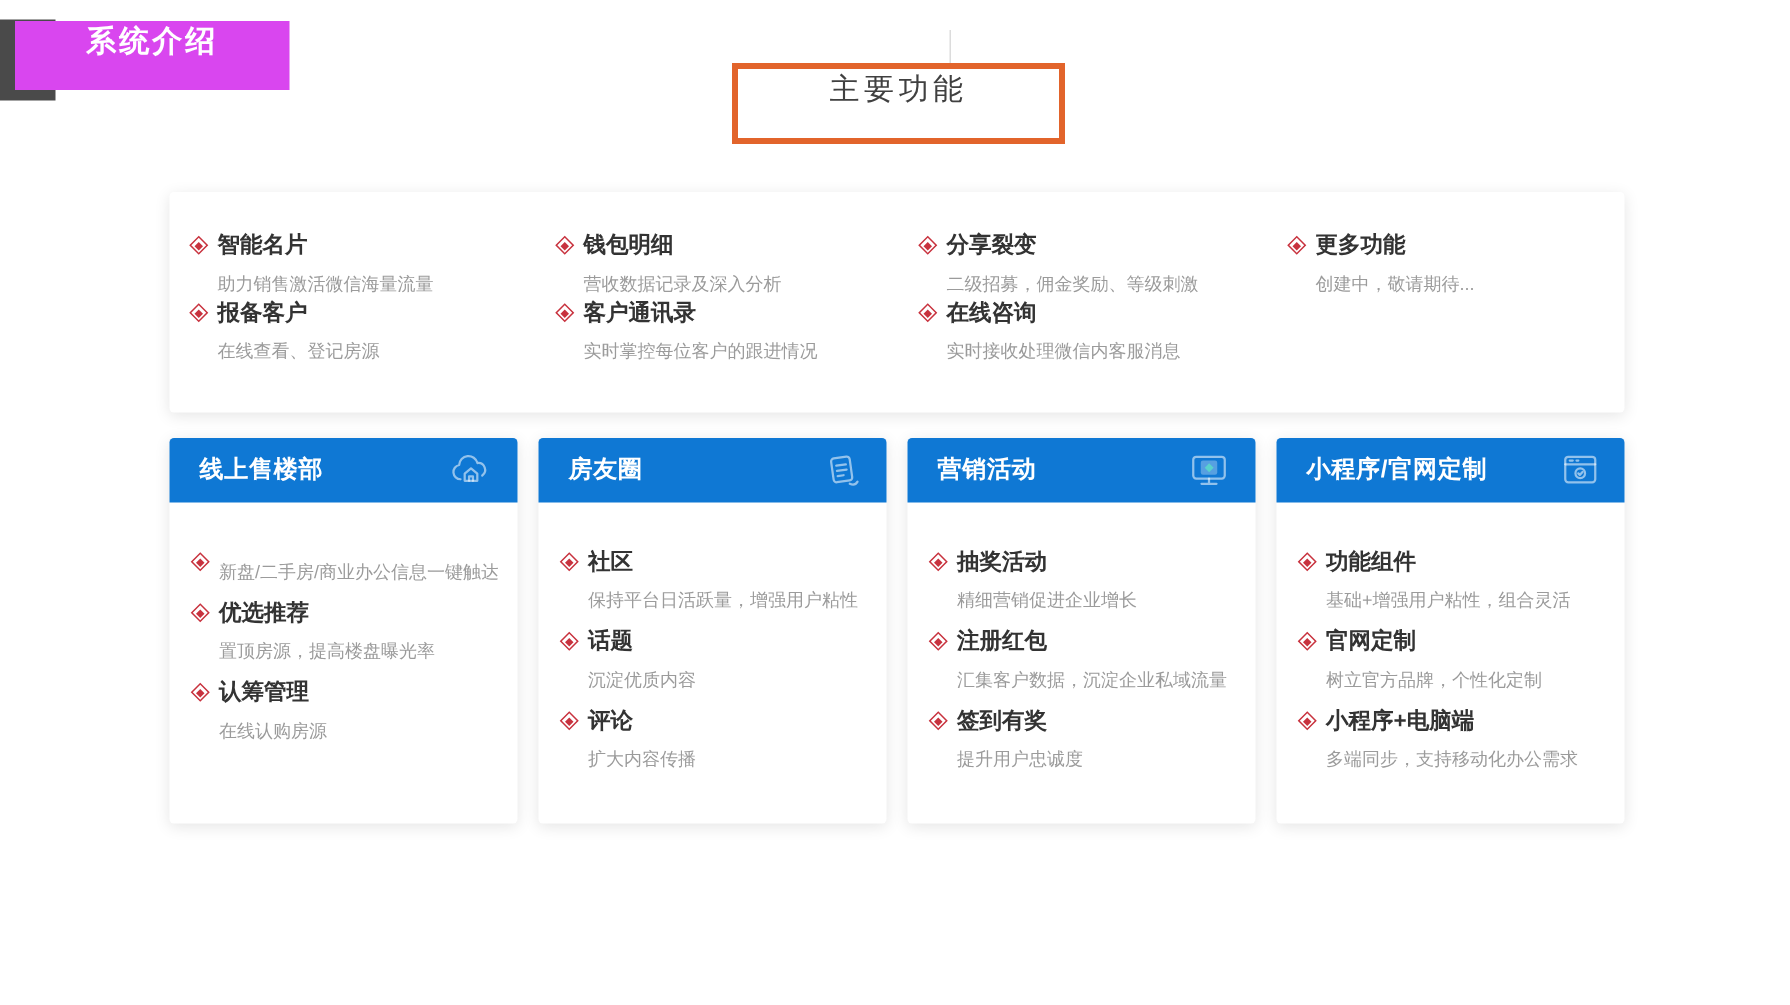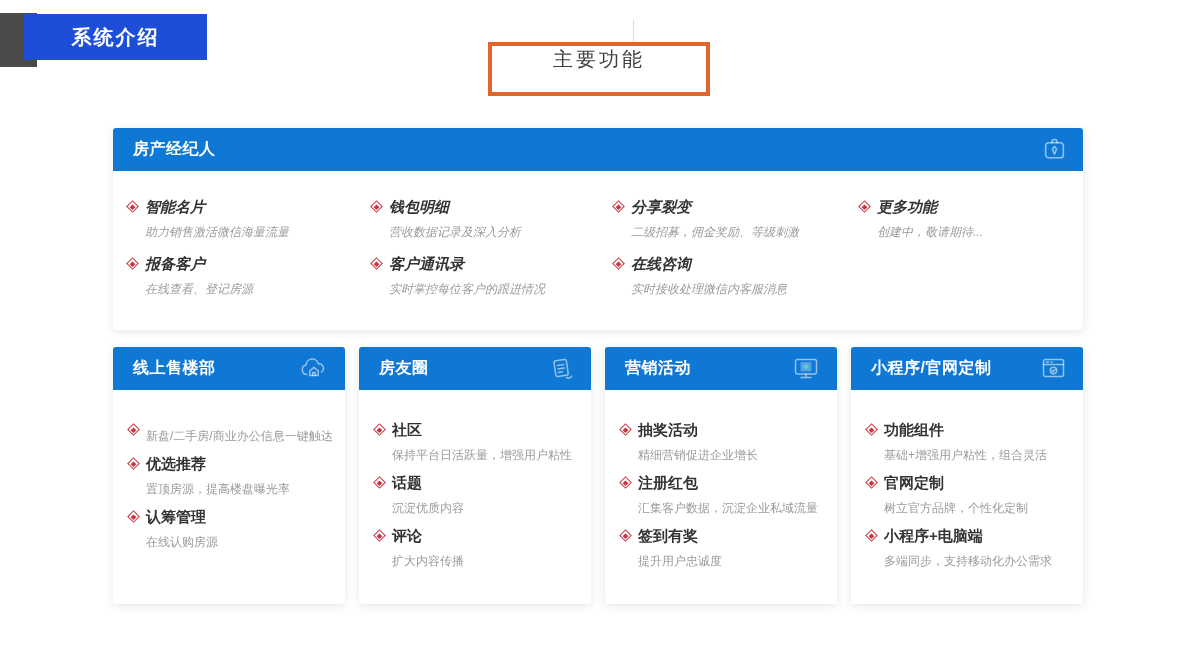--- a/index.html
+++ b/index.html
@@ -5,23 +5,23 @@
   html,body{margin:0;padding:0;}
   body{
     width:1193px;height:670px;position:relative;overflow:hidden;
     background:#ffffff;
     font-family:"Liberation Sans","DejaVu Sans",sans-serif;
     -webkit-font-smoothing:antialiased;
   }
   
   .dark-block{position:absolute;left:0;top:13px;width:37px;height:54px;background:#4A4A4A;}
   .banner{
-    position:absolute;left:24px;top:14px;width:183px;height:46px;background:#1d4ed8;
+    position:absolute;left:10px;top:14px;width:183px;height:46px;background:#d946ef;
     color:#fff;font-size:20px;font-weight:700;letter-spacing:2px;
-    display:flex;align-items:center;justify-content:center;
+    display:flex;justify-content:center;
   }
   
   .title-tick{position:absolute;left:633px;top:20px;width:1px;height:24px;background:#DCDCDC;}
   .title-box{
     position:absolute;left:488px;top:42px;width:214px;height:46px;background:#fff;
     border:4px solid #E2642B;display:flex;align-items:flex-start;justify-content:center;
     font-size:20px;color:#404040;letter-spacing:3px;
   }
   
   .cards{position:absolute;left:113px;top:128px;width:970px;}
@@ -33,21 +33,21 @@
     height:43px;background:#0F78D4;border-radius:3px 3px 0 0;
     display:flex;align-items:center;justify-content:space-between;
     padding:0 16px 0 20px;box-sizing:border-box;
   }
   .card-header .hdr-title{color:#fff;font-size:16px;font-weight:700;letter-spacing:.5px;}
   .hdr-icon{display:flex;align-items:center;}
   
   .wide-body{
     display:grid;grid-template-columns:244px 242px 246px auto;
     grid-template-rows:repeat(2,auto);grid-auto-flow:column;
-    padding:26px 10px 33px 14px;row-gap:14px;box-sizing:border-box;font-style:italic;
+    padding:26px 10px 33px 14px;row-gap:2px;box-sizing:border-box;
   }
   
   .row2{display:flex;gap:14px;margin-top:17px;}
   .card-small{width:232px;height:257px;box-sizing:border-box;flex:none;}
   .small-body{display:flex;flex-direction:column;gap:10px;padding:30px 10px 0 15px;box-sizing:border-box;}
   
   .item{display:flex;align-items:flex-start;}
   .diamond{
     flex:none;width:7px;height:7px;border:1.6px solid #C8323E;
     transform:rotate(45deg);position:relative;margin:5px 8px 0 1px;
@@ -66,30 +66,20 @@
 </div>
 
 <div class="title-tick"></div>
 <div class="title-box">
   <span>主要功能</span>
 </div>
 
 <div class="cards">
 
   <div class="card">
-    <div class="card-header">
-      <span class="hdr-title">房产经纪人</span>
-      <span class="hdr-icon">
-        <svg width="25" height="25" viewBox="0 0 24 24" fill="none" stroke="#ffffff" stroke-opacity="0.55" stroke-width="1.5" stroke-linecap="round" stroke-linejoin="round">
-          <rect x="3.5" y="5.5" width="17" height="14.5" rx="3"></rect>
-          <path d="M9.5 5.5 V4.9 a2.5 2.5 0 0 1 5 0 V5.5"></path>
-          <path d="M12 9 l2 2.6 -2 5 -2 -5 z"></path>
-        </svg>
-      </span>
-    </div>
     <div class="wide-body">
       <div class="item">
         <span class="diamond"></span>
         <div class="item-text">
           <div class="item-title">智能名片</div>
           <div class="item-desc">助力销售激活微信海量流量</div>
         </div>
       </div>
       <div class="item">
         <span class="diamond"></span>

